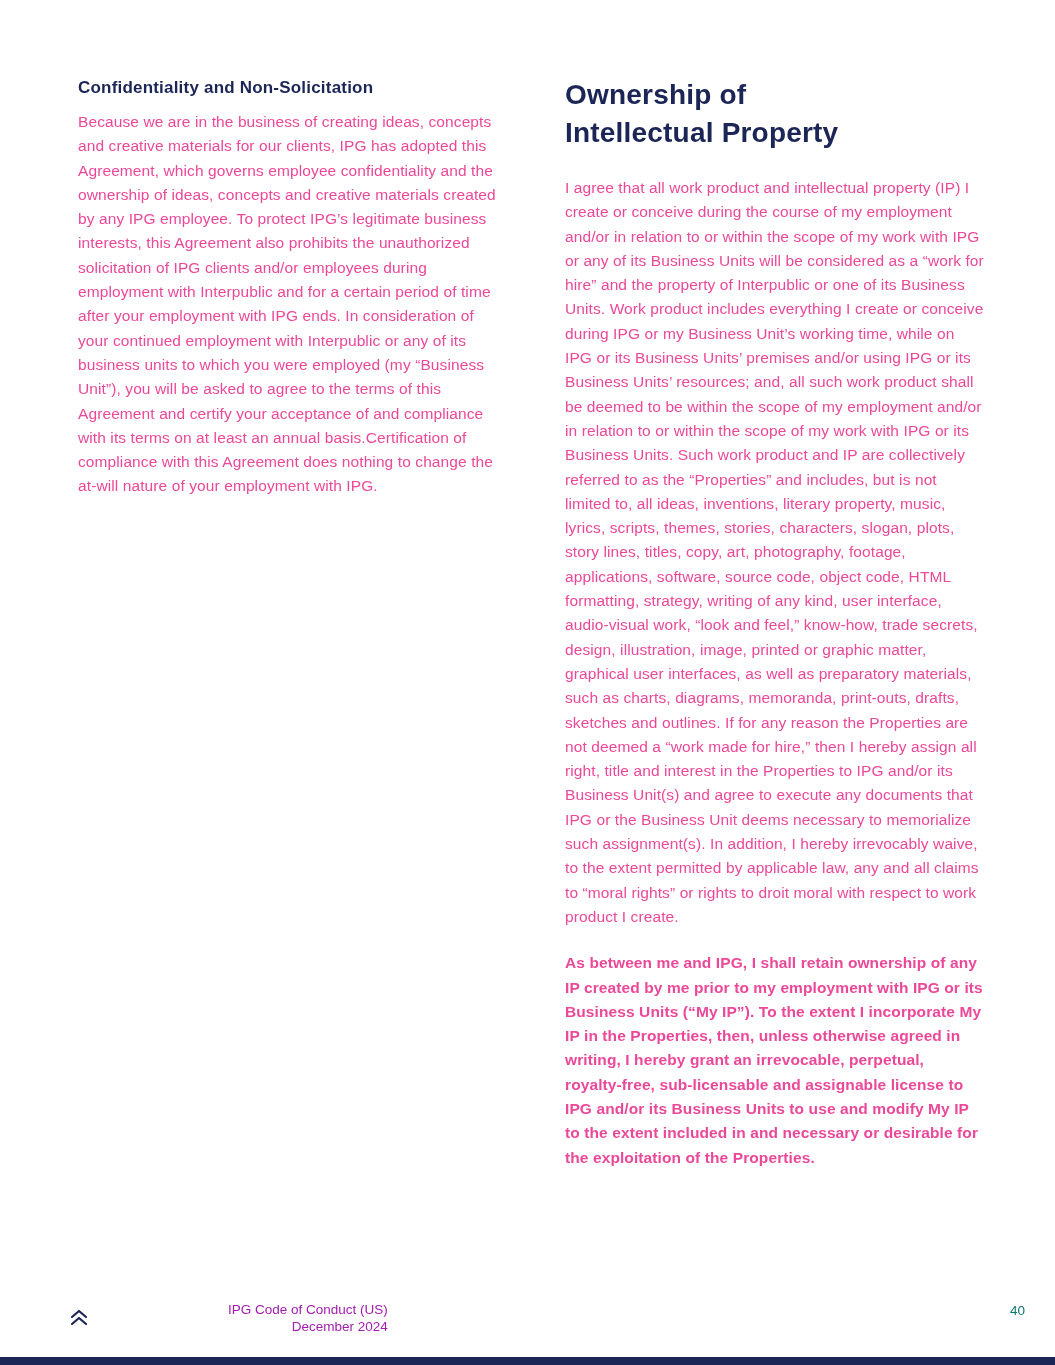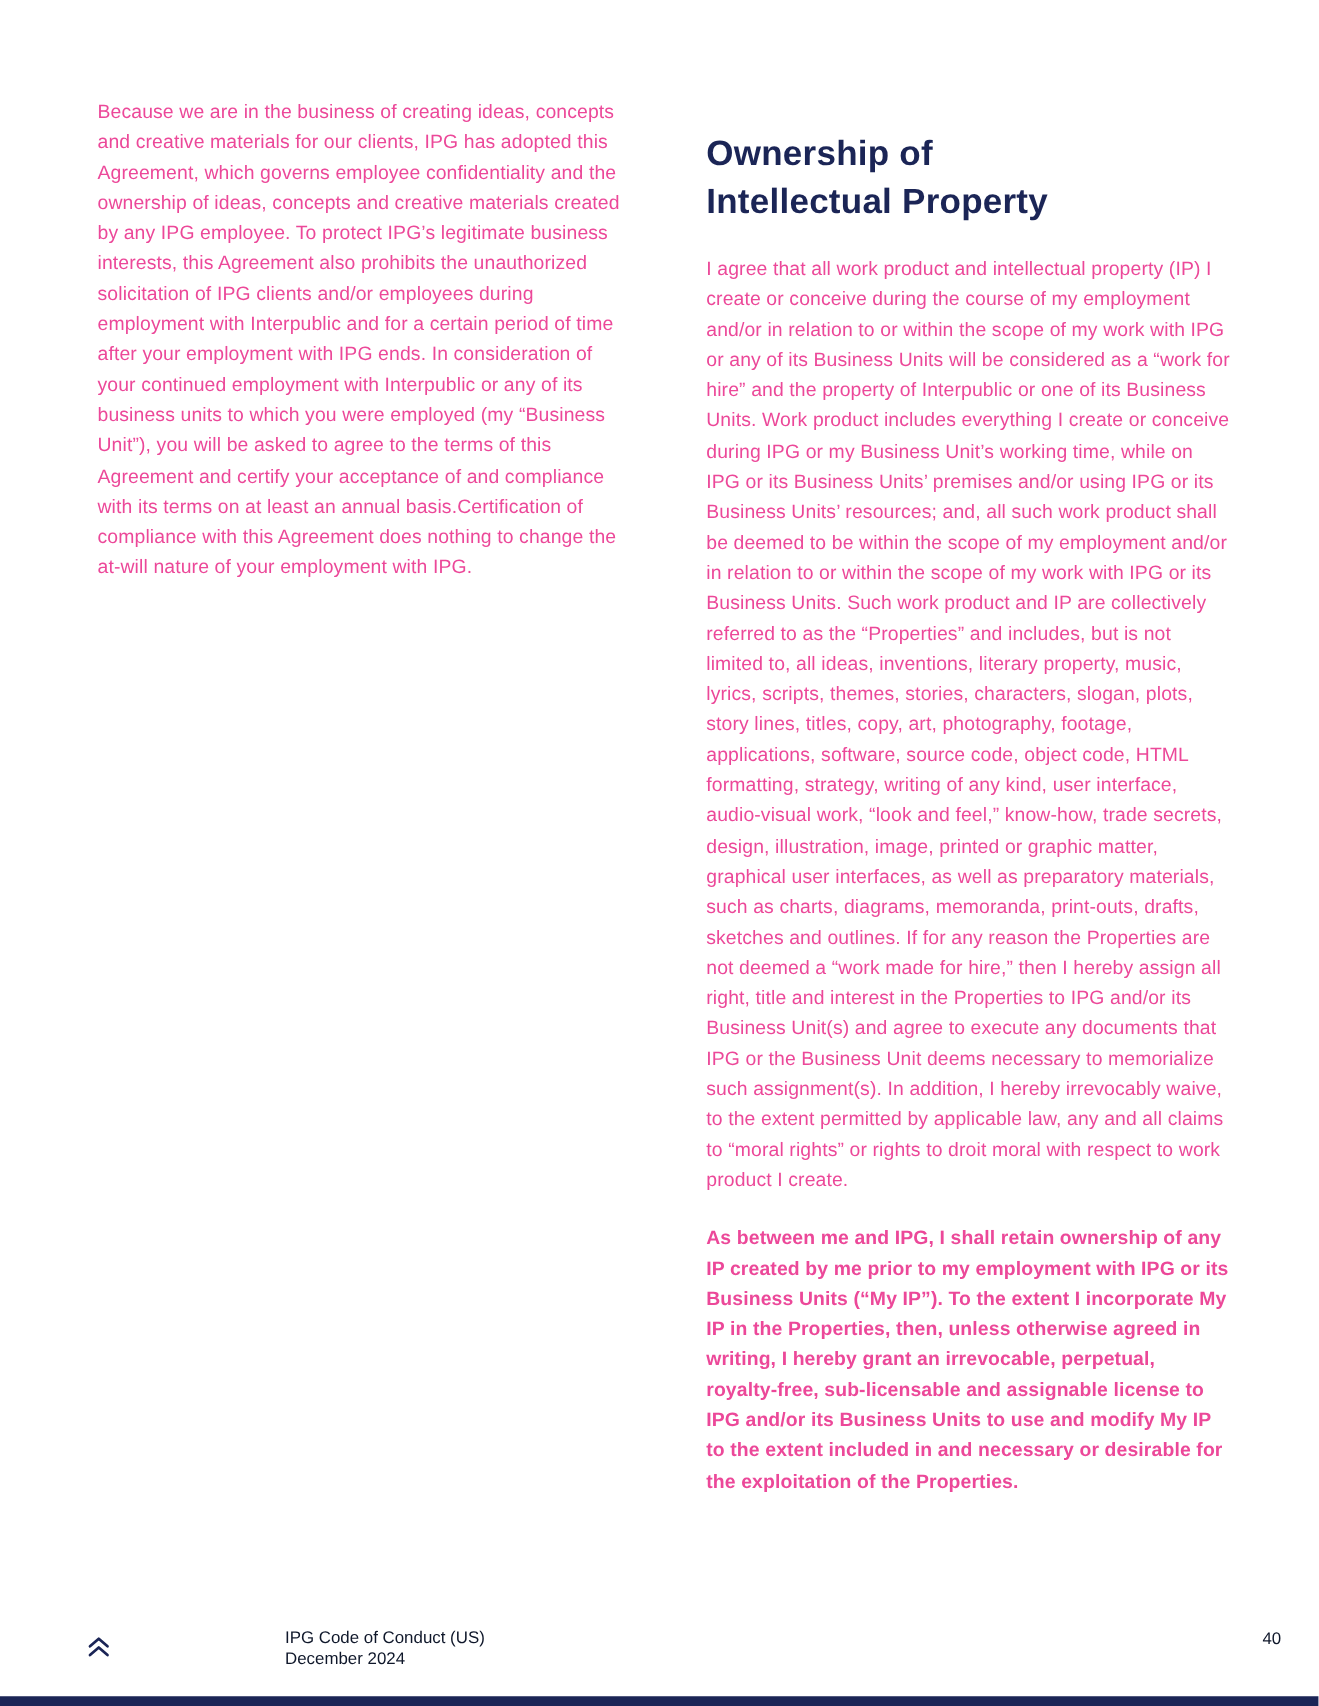--- a/index.html
+++ b/index.html
@@ -16,21 +16,20 @@
     position: absolute;
     left: 78px;
     top: 78px;
     width: 430px;
   }
   .col-right {
     position: absolute;
     left: 565px;
     top: 76px;
     width: 420px;
-    margin-top: 28px;
   }
   .section-heading {
     margin: 0 0 12px 0;
     font-size: 17px;
     font-weight: 700;
     letter-spacing: 0.2px;
     color: #1b2556;
   }
   .main-heading {
     margin: 0 0 24px 0;
@@ -66,44 +65,46 @@
     display: flex;
     align-items: center;
     justify-content: center;
   }
   .footer-info {
     position: absolute;
     left: 228px;
     top: -4px;
     font-size: 13.5px;
     line-height: 17px;
-    color: #0f172a;
+    color: #a21caf;
+    text-align: right;
   }
   .page-number {
     position: absolute;
     right: 30px;
     top: -2px;
     font-size: 13.5px;
-    color: #0f172a;
+    color: #0f766e;
   }
   .bottom-bar {
     position: absolute;
     left: 0;
     right: 0;
     bottom: 0;
     height: 8px;
     background: #1b2556;
   }
 </style>
 </head>
 <body>
 
 <div class="page">
 
   <section class="col-left">
+    <h2 class="section-heading">Confidentiality and Non-Solicitation</h2>
     <p class="body-text">Because we are in the business of creating ideas, concepts and creative materials for our clients, IPG has adopted this Agreement, which governs employee confidentiality and the ownership of ideas, concepts and creative materials created by any IPG employee. To protect IPG’s legitimate business interests, this Agreement also prohibits the unauthorized solicitation of IPG clients and/or employees during employment with Interpublic and for a certain period of time after your employment with IPG ends. In consideration of your continued employment with Interpublic or any of its business units to which you were employed (my “Business Unit”), you will be asked to agree to the terms of this Agreement and certify your acceptance of and compliance with its terms on at least an annual basis.Certification of compliance with this Agreement does nothing to change the at-will nature of your employment with IPG.</p>
   </section>
 
   <section class="col-right">
     <h1 class="main-heading">Ownership of
 Intellectual Property</h1>
     <p class="body-text para">I agree that all work product and intellectual property (IP) I create or conceive during the course of my employment and/or in relation to or within the scope of my work with IPG or any of its Business Units will be considered as a “work for hire” and the property of Interpublic or one of its Business Units. Work product includes everything I create or conceive during IPG or my Business Unit’s working time, while on IPG or its Business Units’ premises and/or using IPG or its Business Units’ resources; and, all such work product shall be deemed to be within the scope of my employment and/or in relation to or within the scope of my work with IPG or its Business Units. Such work product and IP are collectively referred to as the “Properties” and includes, but is not limited to, all ideas, inventions, literary property, music, lyrics, scripts, themes, stories, characters, slogan, plots, story lines, titles, copy, art, photography, footage, applications, software, source code, object code, HTML formatting, strategy, writing of any kind, user interface, audio-visual work, “look and feel,” know-how, trade secrets, design, illustration, image, printed or graphic matter, graphical user interfaces, as well as preparatory materials, such as charts, diagrams, memoranda, print-outs, drafts, sketches and outlines. If for any reason the Properties are not deemed a “work made for hire,” then I hereby assign all right, title and interest in the Properties to IPG and/or its Business Unit(s) and agree to execute any documents that IPG or the Business Unit deems necessary to memorialize such assignment(s). In addition, I hereby irrevocably waive, to the extent permitted by applicable law, any and all claims to “moral rights” or rights to droit moral with respect to work product I create.</p>
     <p class="body-text para">As between me and IPG, I shall retain ownership of any IP created by me prior to my employment with IPG or its Business Units (“My IP”). To the extent I incorporate My IP in the Properties, then, unless otherwise agreed in writing, I hereby grant an irrevocable, perpetual, royalty-free, sub-licensable and assignable license to IPG and/or its Business Units to use and modify My IP to the extent included in and necessary or desirable for the exploitation of the Properties.</p>
   </section>
 

